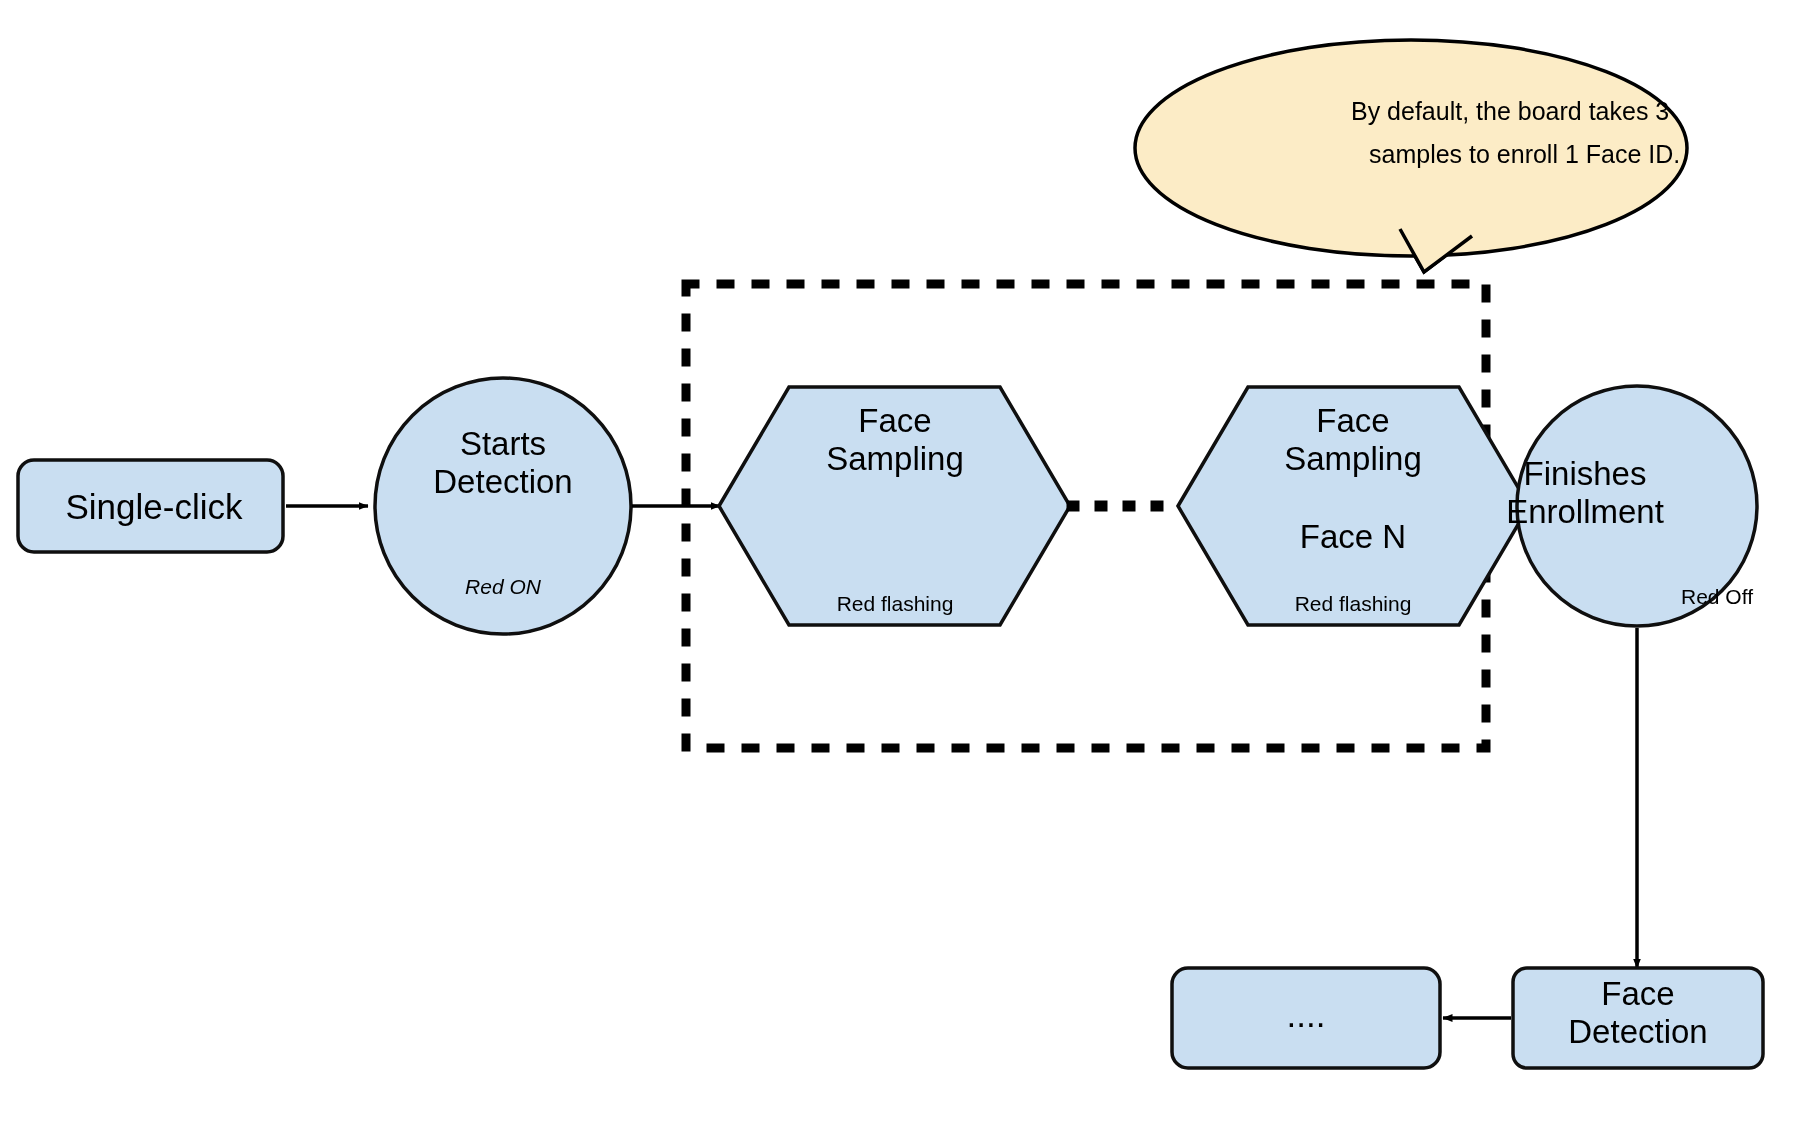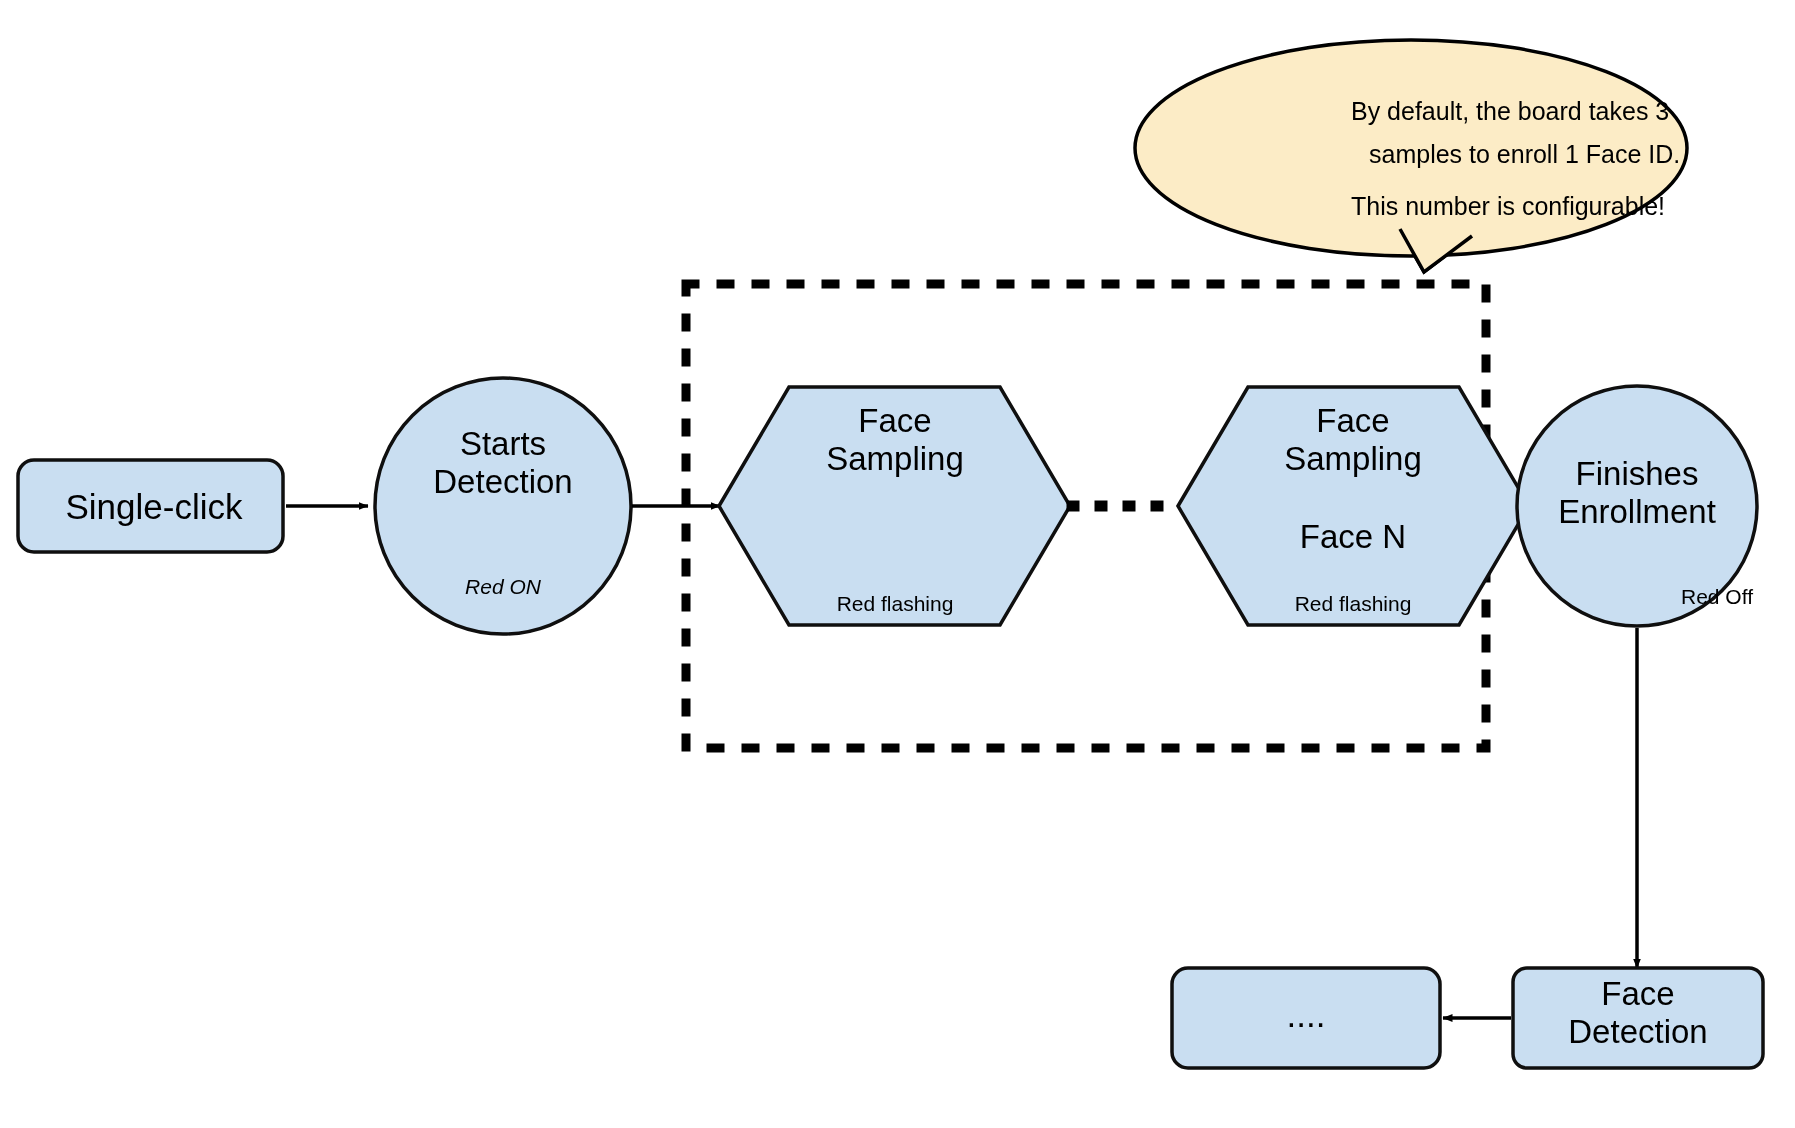--- a/index.html
+++ b/index.html
@@ -105,26 +105,25 @@
 
   <div class="node-label lbl-main" style="left:770px; top:402px; width:250px;">Face
 Sampling</div>
   <div class="node-label lbl-small" style="left:770px; top:592px; width:250px;">Red flashing</div>
 
   <div class="node-label lbl-main" style="left:1228px; top:402px; width:250px;">Face
 Sampling</div>
   <div class="node-label lbl-main" style="left:1228px; top:518px; width:250px;">Face N</div>
   <div class="node-label lbl-small" style="left:1228px; top:592px; width:250px;">Red flashing</div>
 
-  <div class="node-label lbl-main" style="left:1512px; top:455px; width:250px;">Finishes
+  <div class="node-label lbl-main" style="left:1460px; top:455px; width:250px;">Finishes
 Enrollment</div>
   <div class="node-label lbl-small" style="left:1592px; top:585px; width:250px;">Red Off</div>
 
   <div class="node-label lbl-main" style="left:1513px; top:975px; width:250px;">Face
 Detection</div>
 
   <div class="node-label lbl-main-lg" style="left:1172px; top:995px; width:268px;">....</div>
 
   <div class="callout-text" style="left:1351px; top:95px; width:360px;">By default, the board takes 3</div>
   <div class="callout-text" style="left:1351px; top:138px; width:360px;margin-left:18px;">samples to enroll 1 Face ID.</div>
-  <div class="callout-text" style="left:1351px; top:190px; width:360px;">This number is configurable!</div>
 
 </div>
 
 </body></html>

